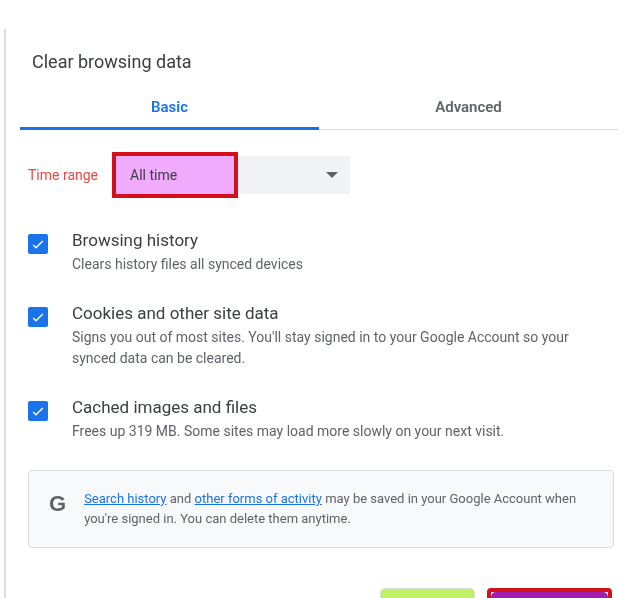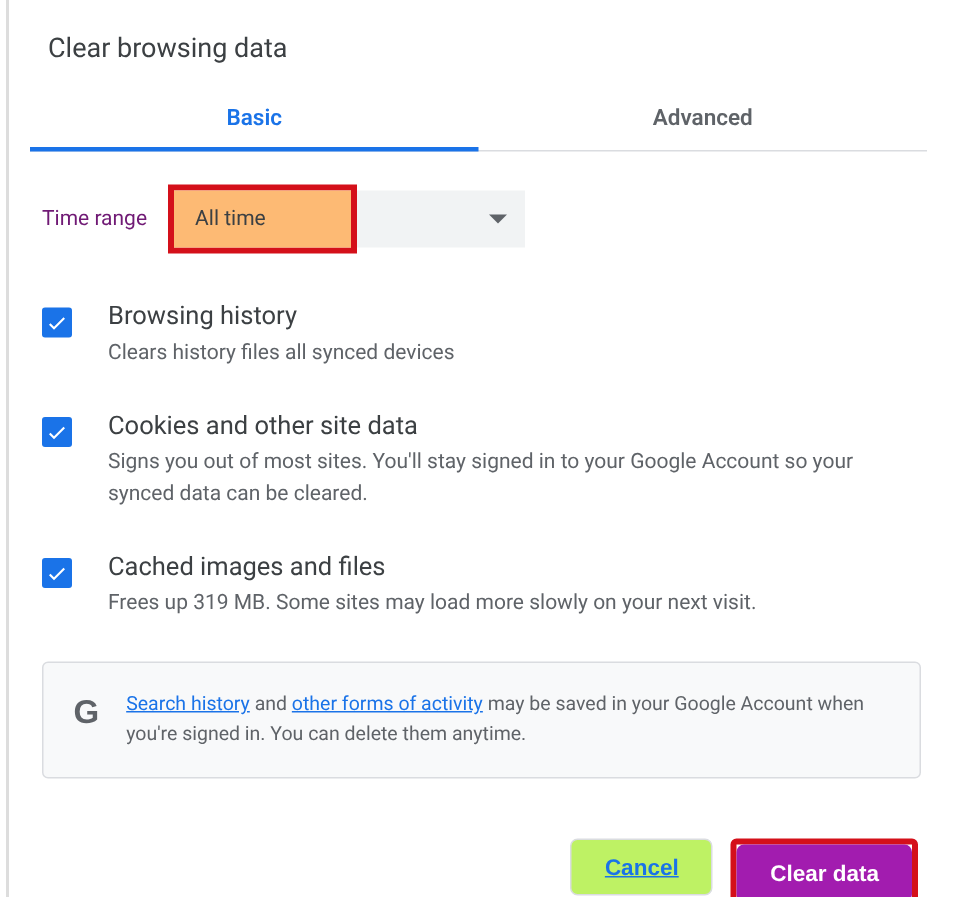--- a/index.html
+++ b/index.html
@@ -15,20 +15,21 @@
     border-left: 2px solid #ddd;
     width: 630px;
     margin-left: 4px;
     padding-bottom: 10px;
   }
   .title {
     font-size: 18px;
     color: #3c4043;
     padding: 22px 0 14px 26px;
     font-weight: 400;
+    margin-top: 29px;
   }
   .tabs {
     display: flex;
     width: 598px;
     margin-left: 14px;
     border-bottom: 1px solid #dadce0;
   }
   .tab {
     flex: 1;
     text-align: center;
@@ -47,39 +48,39 @@
     height: 3px;
     background: #1a73e8;
   }
   .body { padding: 22px 20px 0 22px; }
   .timerange-row {
     display: flex;
     align-items: center;
     margin-bottom: 32px;
   }
   .timerange-label {
-    color: #701a75;
+    color: #ef4444;
     font-size: 14px;
     margin-right: 14px;
   }
   .tr-highlight {
     border: 4px solid #d4101a;
     padding: 0;
     display: inline-block;
     margin-right: 0;
   }
   .tr-select-left {
     height: 38px;
     width: 118px;
     display: flex;
     align-items: center;
     padding-left: 14px;
     font-size: 14px;
     color: #3c4043;
-    background: #fdba74;
+    background: #f0abfc;
   }
   .tr-select-right {
     height: 38px;
     width: 112px;
     background: #f1f3f4;
     display: inline-flex;
     align-items: center;
     justify-content: flex-end;
     padding-right: 12px;
   }

